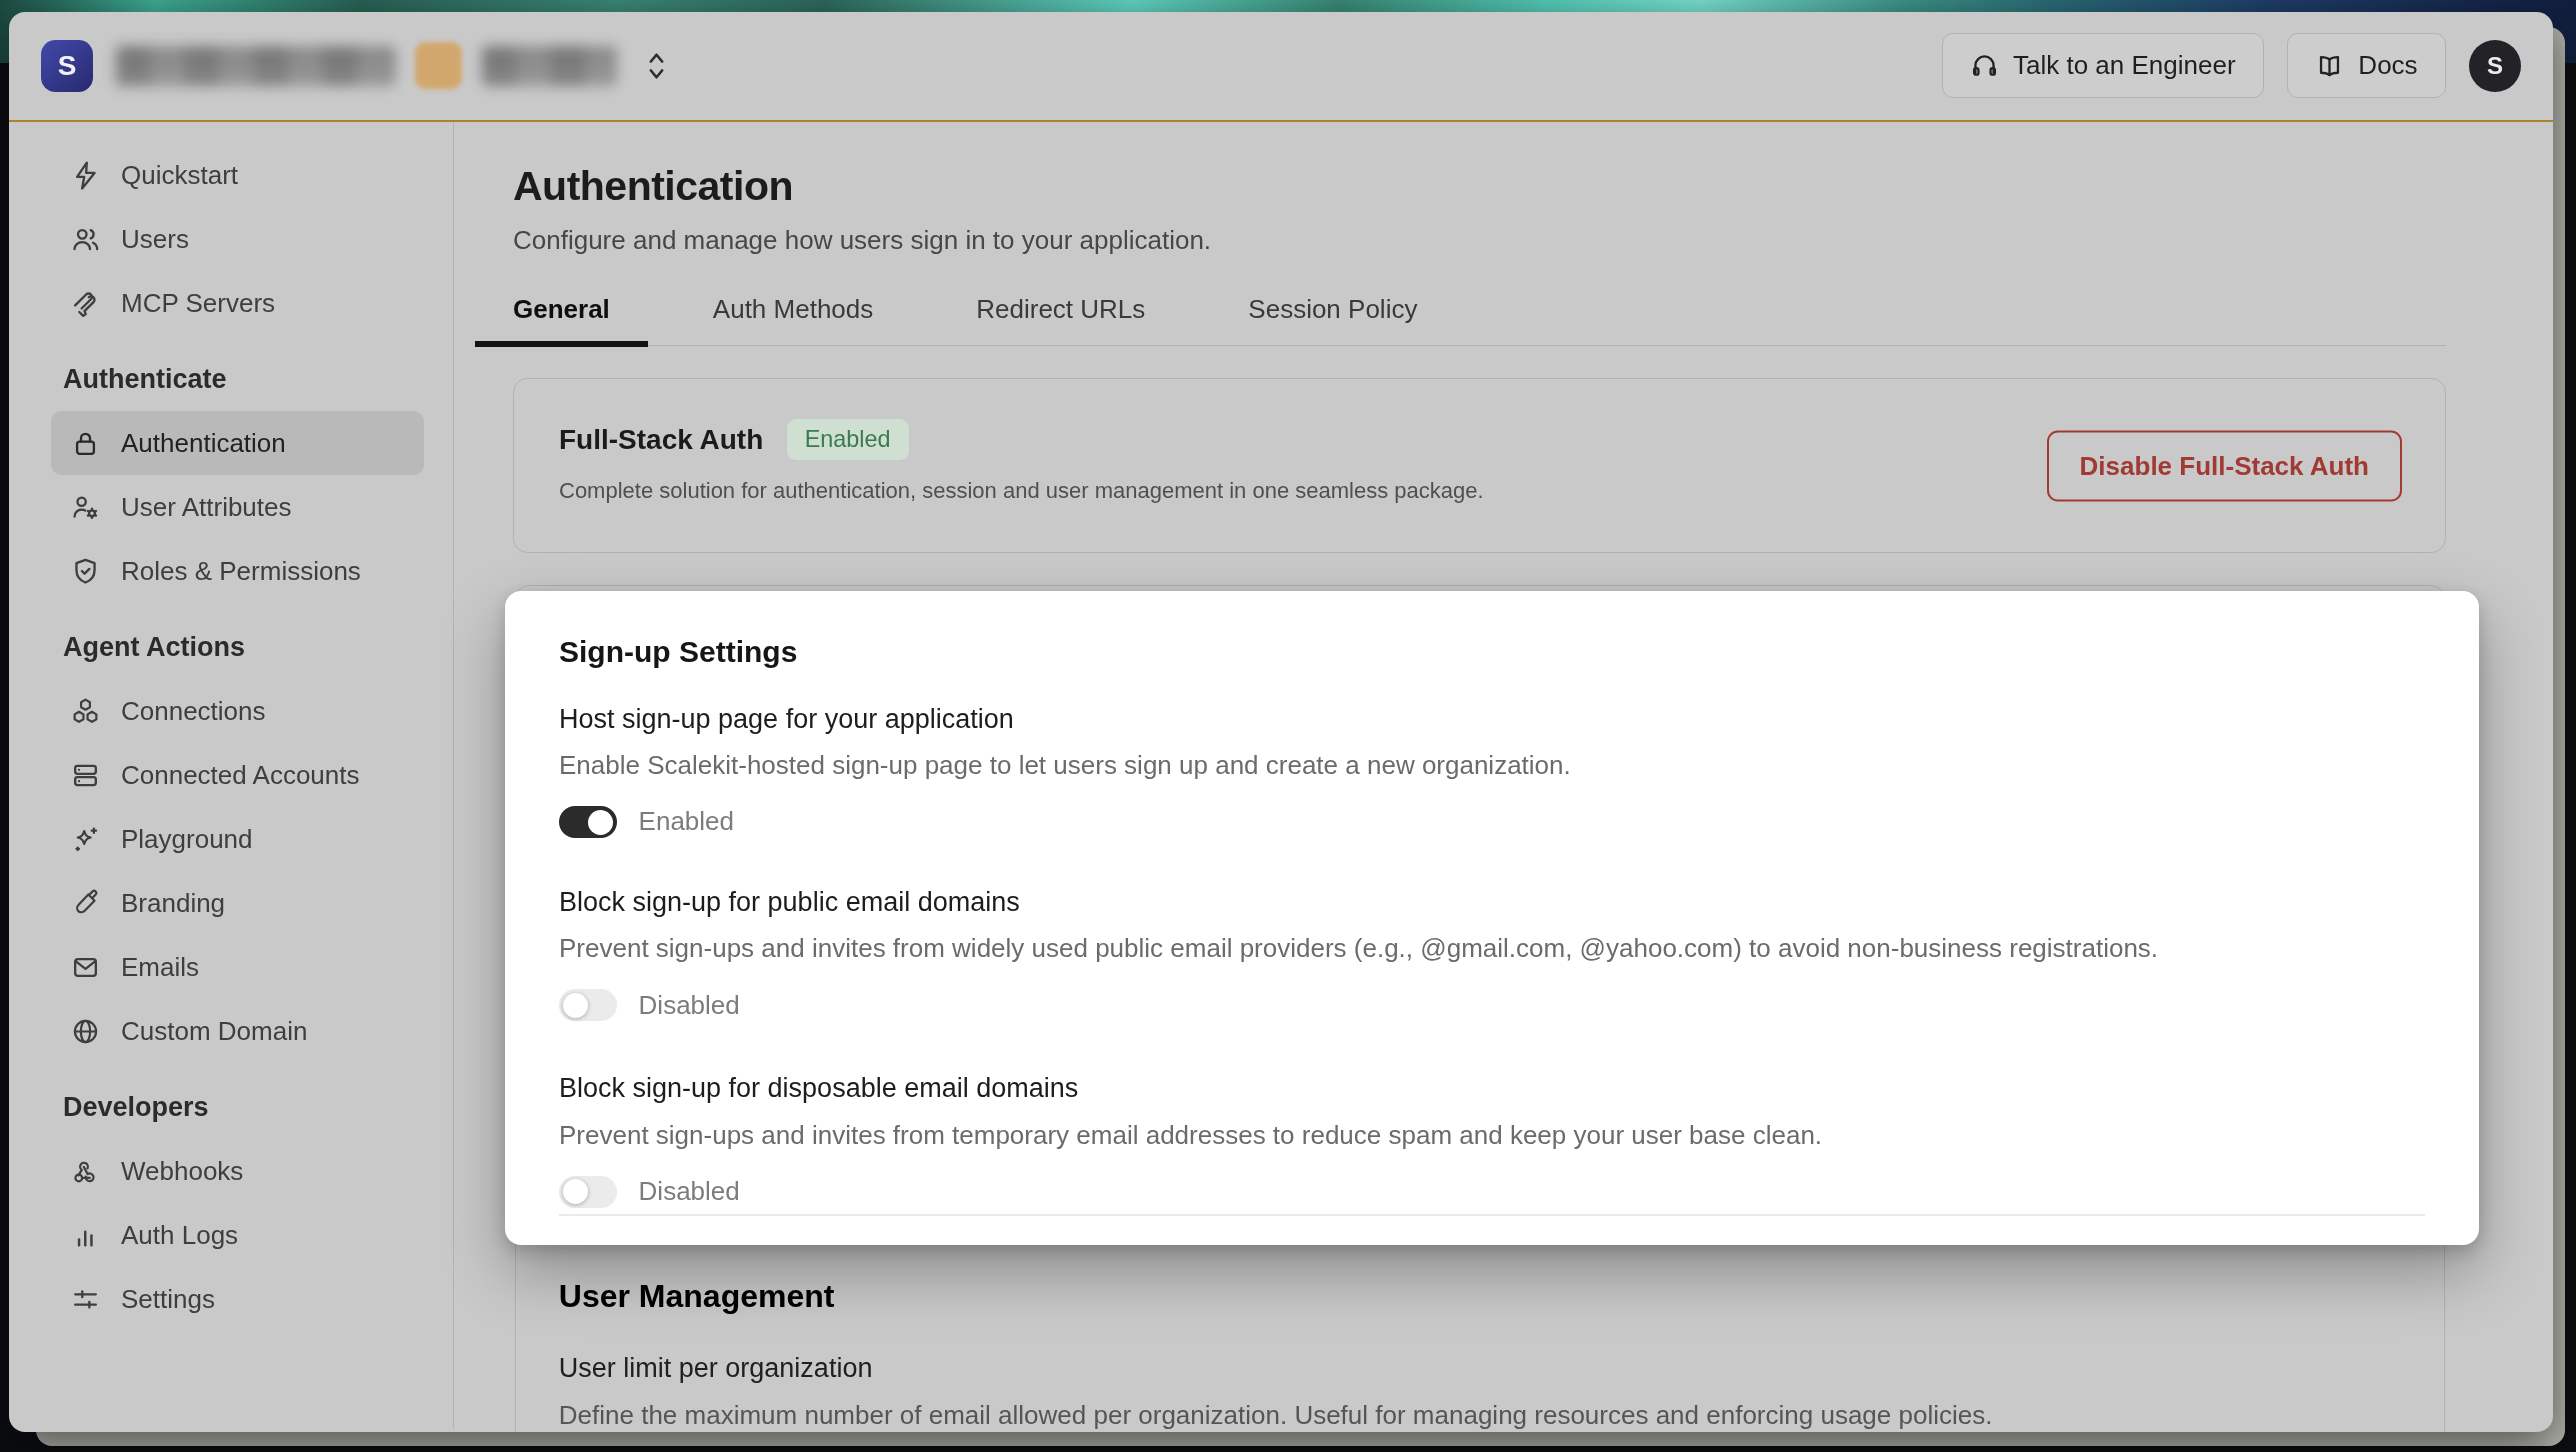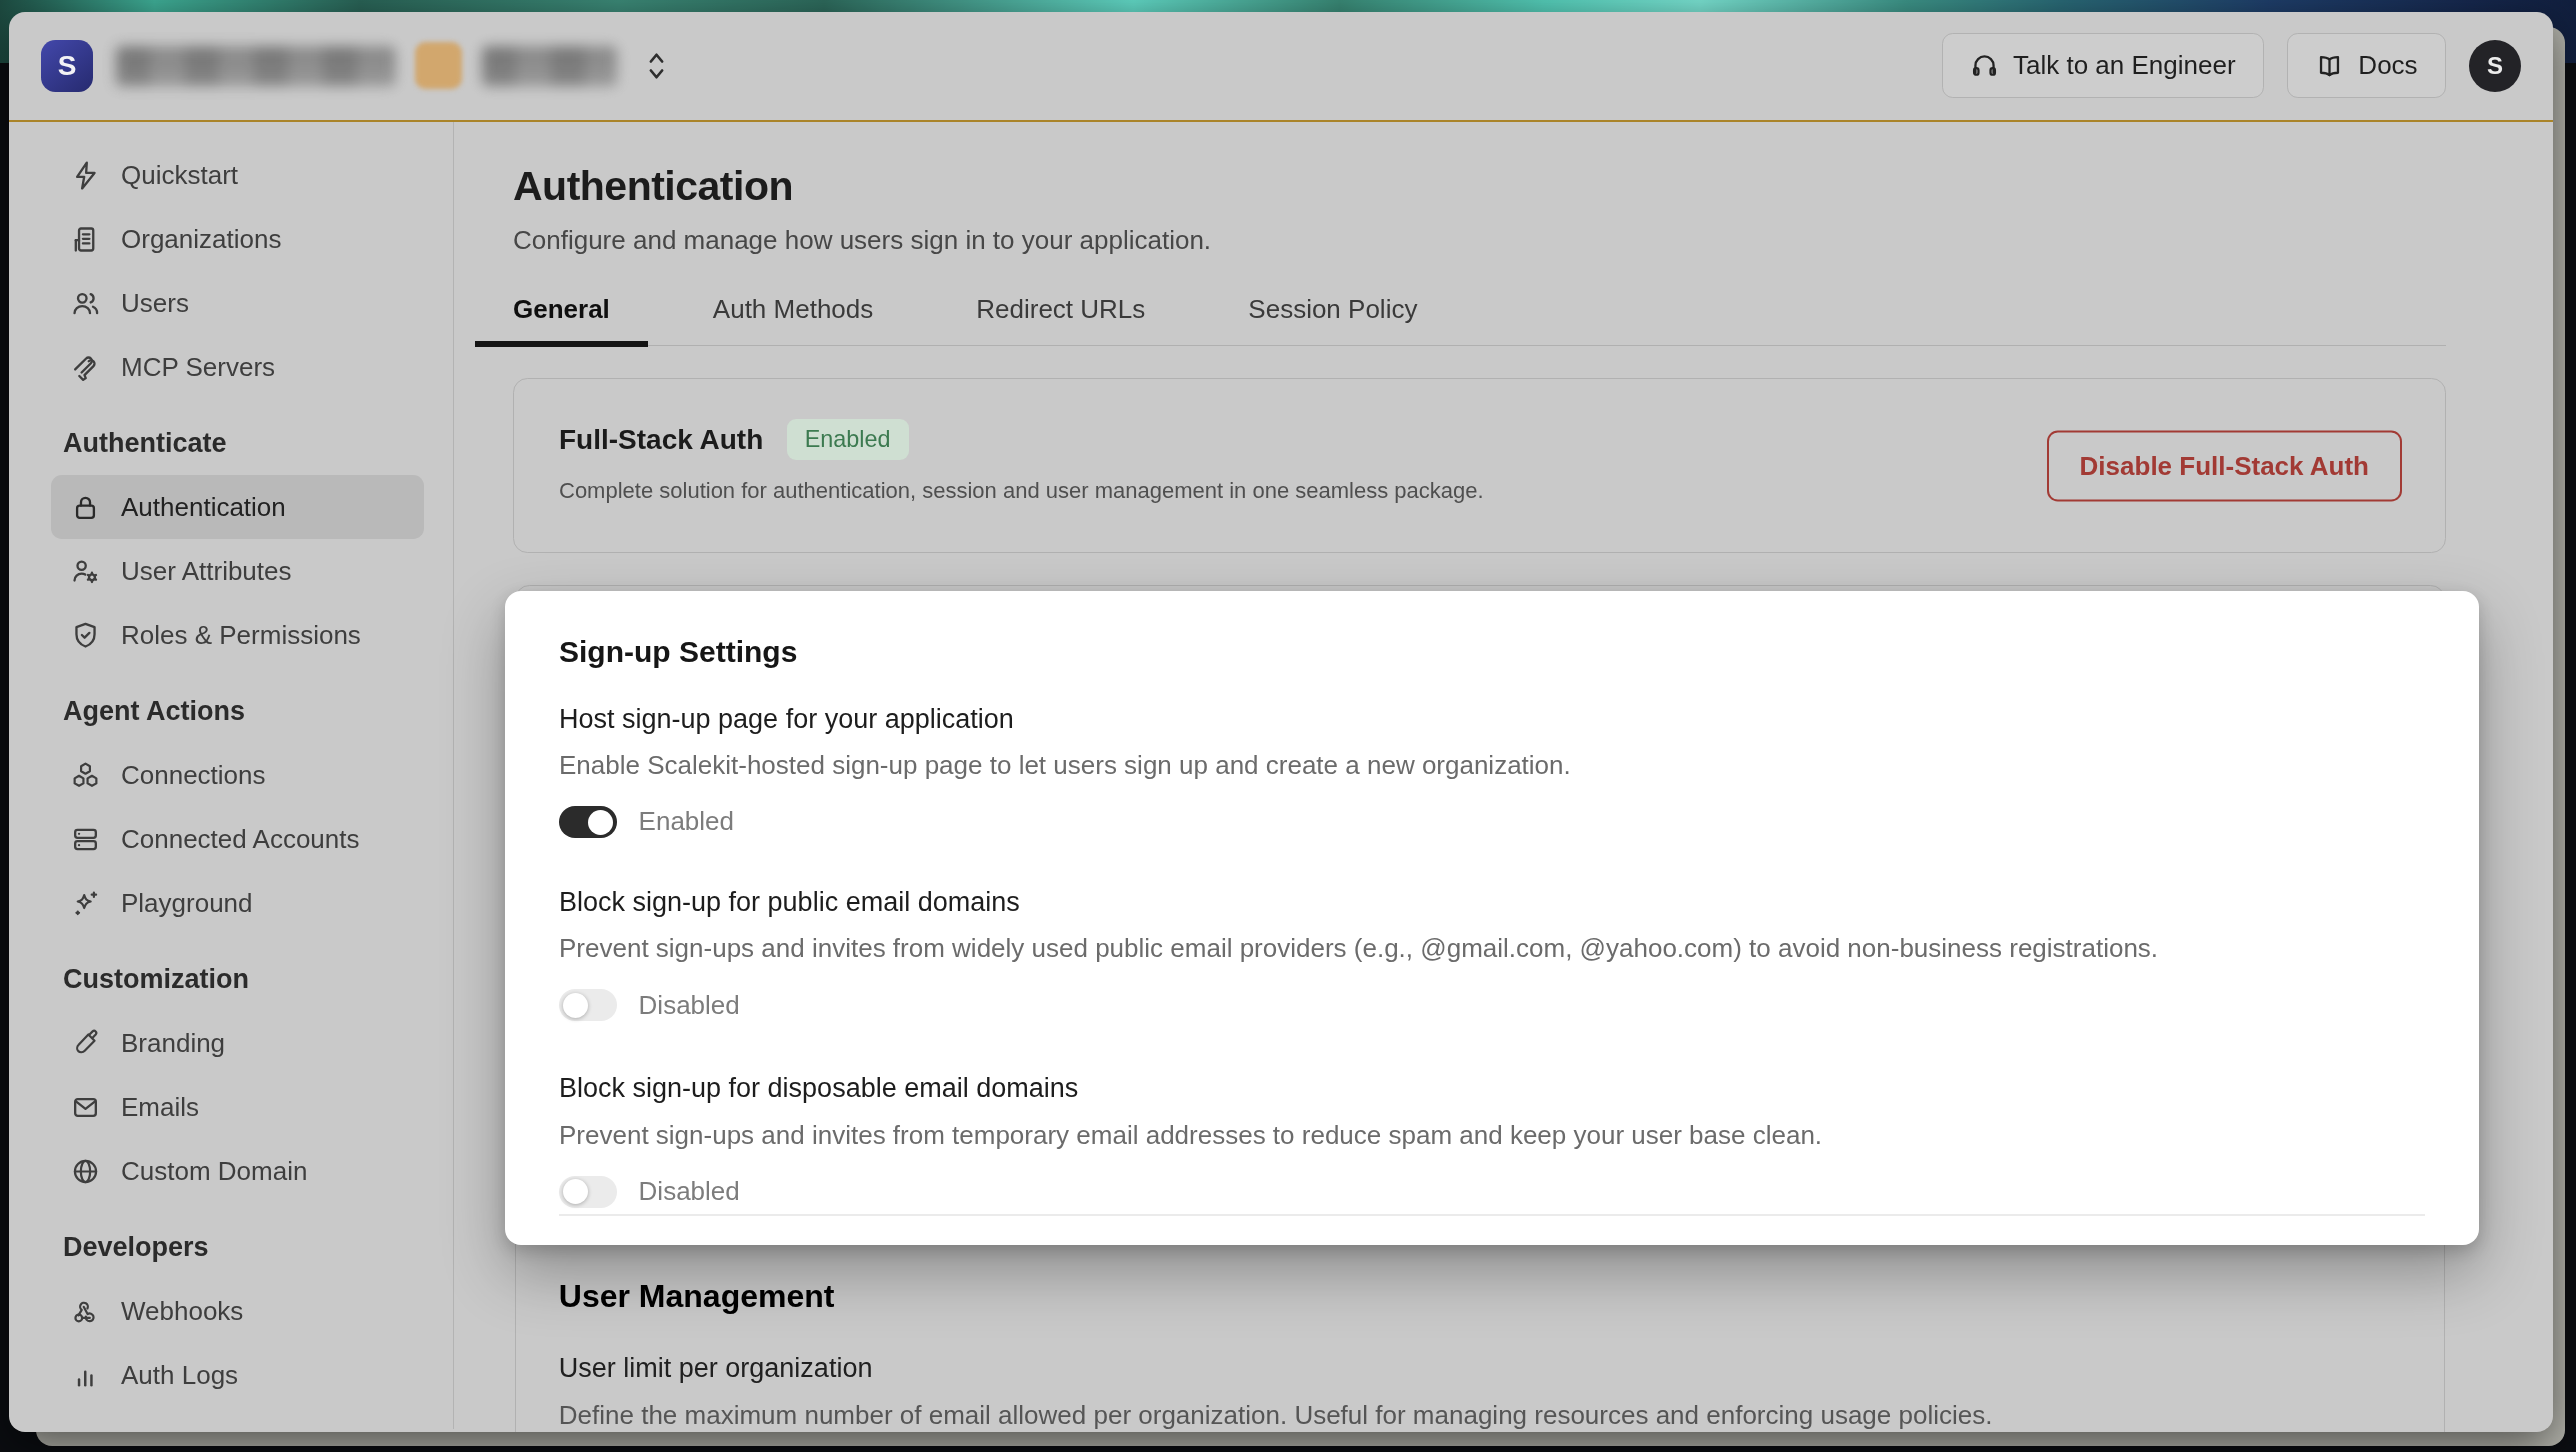--- a/index.html
+++ b/index.html
@@ -143,29 +143,20 @@
     <div class="sidebar">
 
       <div class="nav-item">
         <svg width="31" height="31" viewBox="0 0 24 24" fill="none" stroke="#3e3e3e" stroke-width="1.8" stroke-linejoin="round">
             <path d="M13 2 5.5 13H11l-1.6 9L19 10h-6.5L13 2Z"></path>
           </svg>
         <span>Quickstart</span>
       </div>
       <div class="nav-item">
         <svg width="31" height="31" viewBox="0 0 24 24" fill="none" stroke="#3e3e3e" stroke-width="1.8" stroke-linecap="round" stroke-linejoin="round">
-            <rect x="7" y="3.5" width="11" height="17" rx="1.5"></rect>
-            <path d="M10 8h5M10 11.5h5M10 15h5"></path>
-            <path d="M4.5 12.5v8"></path>
-            <path d="M4.5 12.5h2.5"></path>
-          </svg>
-        <span>Organizations</span>
-      </div>
-      <div class="nav-item">
-        <svg width="31" height="31" viewBox="0 0 24 24" fill="none" stroke="#3e3e3e" stroke-width="1.8" stroke-linecap="round" stroke-linejoin="round">
             <circle cx="9.5" cy="8" r="3.3"></circle>
             <path d="M3.5 19.5c0-3 2.7-5.5 6-5.5s6 2.5 6 5.5"></path>
             <path d="M16 4.8a3.4 3.4 0 0 1 0 6.4"></path>
             <path d="M17.8 14.5c1.9.8 3.2 2.7 3.2 5"></path>
           </svg>
         <span>Users</span>
       </div>
       <div class="nav-item">
         <svg width="31" height="31" viewBox="0 0 24 24" fill="none" stroke="#3e3e3e" stroke-width="1.8" stroke-linecap="round" stroke-linejoin="round">
             <path d="M4 13.5 12.5 5a2.6 2.6 0 0 1 3.7 3.7L9 15.9"></path>
@@ -218,21 +209,20 @@
       </div>
       <div class="nav-item">
         <svg width="31" height="31" viewBox="0 0 24 24" fill="none" stroke="#3e3e3e" stroke-width="1.7" stroke-linecap="round" stroke-linejoin="round">
             <path d="M11 5.5c.9 3.2 1.8 4.1 5 5-3.2.9-4.1 1.8-5 5-.9-3.2-1.8-4.1-5-5 3.2-.9 4.1-1.8 5-5Z"></path>
             <path d="M18.5 3.5v3.4M16.8 5.2h3.4"></path>
             <path d="M6 18.2v2M5 19.2h2"></path>
           </svg>
         <span>Playground</span>
       </div>
 
-      <div class="nav-header">Customization</div>
       <div class="nav-item">
         <svg width="31" height="31" viewBox="0 0 24 24" fill="none" stroke="#3e3e3e" stroke-width="1.7" stroke-linecap="round" stroke-linejoin="round">
             <path d="m14.2 5 4.8 4.8-7.6 7.8c-1.4 1.4-3.7 1.5-5 .3-1.2-1.3-1.1-3.6.3-5L14.2 5Z"></path>
             <path d="M17.5 7.5 19.9 5a1.7 1.7 0 0 0-2.4-2.4l-2.4 2.4"></path>
           </svg>
         <span>Branding</span>
       </div>
       <div class="nav-item">
         <svg width="31" height="31" viewBox="0 0 24 24" fill="none" stroke="#3e3e3e" stroke-width="1.8" stroke-linecap="round" stroke-linejoin="round">
             <rect x="4" y="5.5" width="16" height="13" rx="2"></rect>

